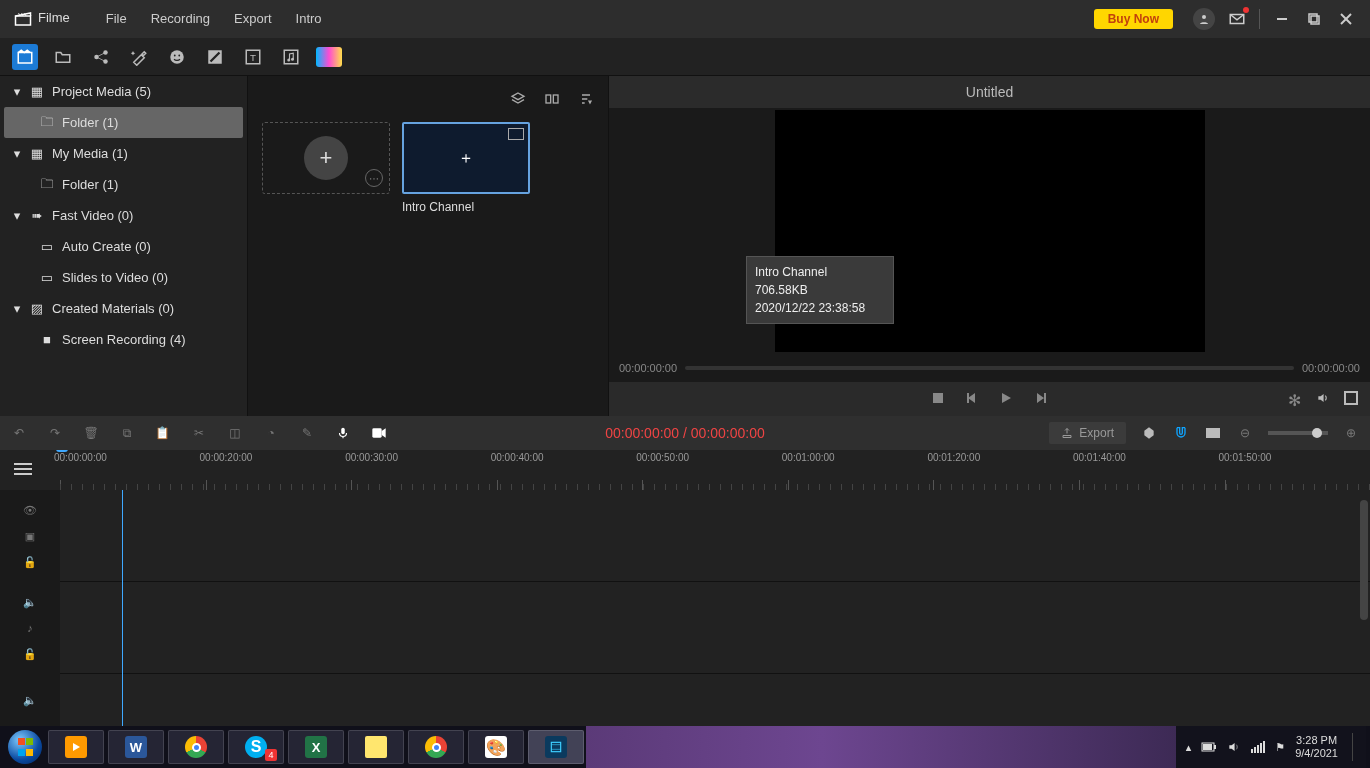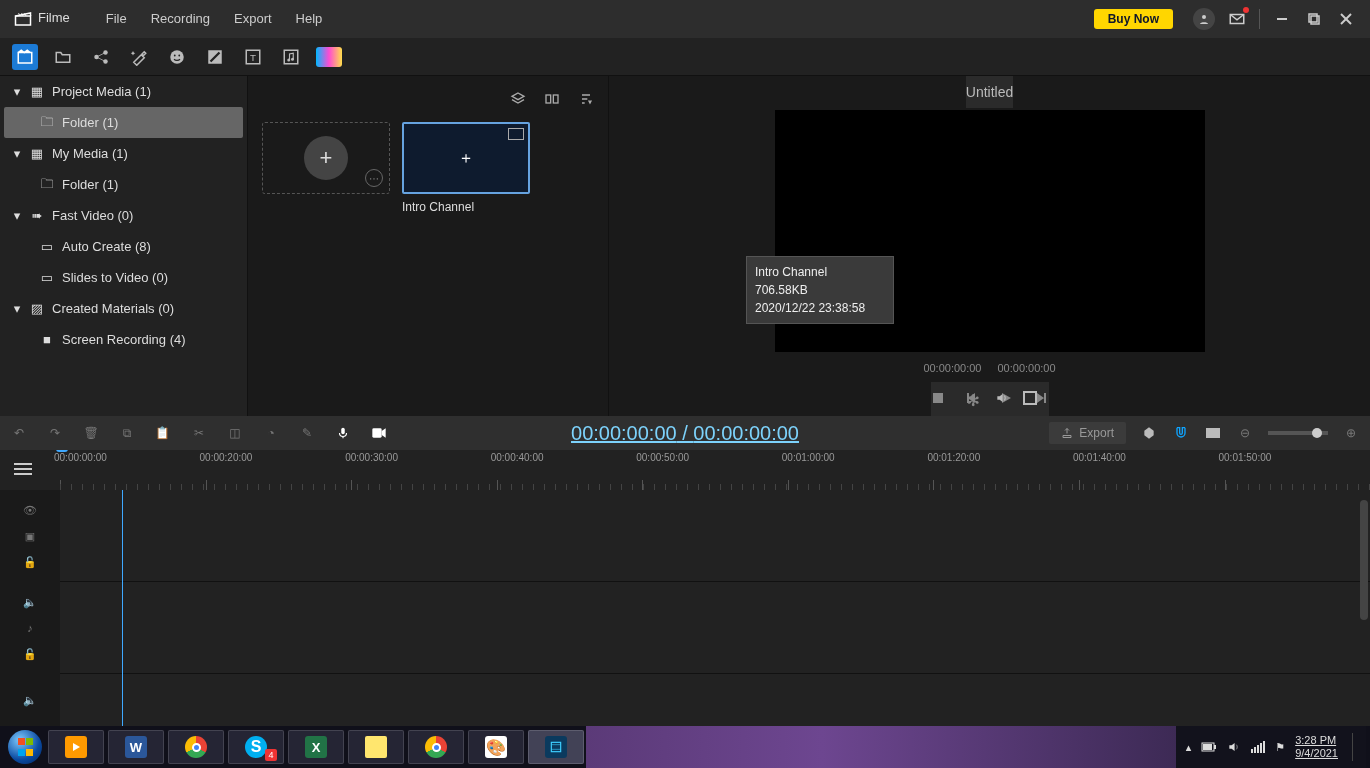--- a/index.html
+++ b/index.html
@@ -4,21 +4,21 @@
 <style>
 * { margin: 0; padding: 0; box-sizing: border-box; font-family: "Segoe UI", Arial, sans-serif; user-select: none; }
 html, body { width: 1370px; height: 768px; overflow: hidden; background: #000; color: #ddd; }
 .app { width: 100%; height: 726px; background: #1a1a1a; display: flex; flex-direction: column; }
 .titlebar { height: 38px; background: #2d2d2d; display: flex; align-items: center; padding: 0 8px; font-size: 13px; }
 .logo { display: flex; align-items: flex-start; gap: 6px; padding: 0 6px; }
 .logo-icon { width: 18px; height: 18px; }
 .menu { display: flex; gap: 0; margin-left: 18px; }
 .menu-item { padding: 0 12px; line-height: 38px; cursor: pointer; color: #ccc; }
 .spacer { flex: 1; }
-.buy { background: #ffd600; color: #0f172a; font-weight: 600; font-size: 12px; padding: 3px 14px; border-radius: 3px; margin-right: 14px; cursor: pointer; }
+.buy { background: #ffd600; color: #c2410c; font-weight: 600; font-size: 12px; padding: 3px 14px; border-radius: 3px; margin-right: 14px; cursor: pointer; }
 .titlecircle { width: 22px; height: 22px; border-radius: 50%; background: #444; display: flex; align-items: center; justify-content: center; margin: 0 6px; cursor: pointer; font-size: 12px; }
 .titleicon { width: 20px; height: 20px; display: flex; align-items: center; justify-content: center; margin: 0 6px; cursor: pointer; position: relative; }
 .titledivider { width: 1px; height: 20px; background: #555; margin: 0 6px; }
 .winbtn { width: 24px; height: 24px; display: flex; align-items: center; justify-content: center; margin: 0 4px; cursor: pointer; color: #ccc; }
 
 .tabstrip { height: 38px; background: #222; display: flex; align-items: center; padding: 0 12px; gap: 12px; border-bottom: 1px solid #111; }
 .tabstrip .tabicon { width: 26px; height: 26px; display: flex; align-items: center; justify-content: center; border-radius: 3px; cursor: pointer; color: #bbb; }
 .tabicon.active { background: #1c7bd6; color: #fff; }
 .gradicon { width: 34px; height: 20px; border-radius: 3px; background: linear-gradient(90deg,#00b8ff 0%, #ff4bd3 50%, #ffde4b 100%); }
 
@@ -40,34 +40,34 @@
 .addcircle { width: 44px; height: 44px; border-radius: 50%; background: #444; display: flex; align-items: center; justify-content: center; font-size: 22px; color: #ddd; }
 .addmore { position: absolute; right: 6px; bottom: 6px; width: 18px; height: 18px; border: 1px solid #666; border-radius: 50%; display: flex; align-items: center; justify-content: center; font-size: 10px; color: #888; }
 .clipcard { width: 128px; }
 .clipthumb { width: 128px; height: 72px; background: #0e1b2e; border: 2px solid #66a3e0; border-radius: 2px; position: relative; display: flex; align-items: center; justify-content: center; cursor: pointer; }
 .clipthumb .plus { color: #fff; font-size: 16px; }
 .clipbadge { position: absolute; top: 4px; right: 4px; width: 16px; height: 12px; border: 1px solid #aaa; }
 .clipname { font-size: 12px; color: #ddd; margin-top: 6px; text-align: left; }
 
 .tooltip { position: absolute; left: 498px; top: 180px; width: 148px; background: #3a3a3a; border: 1px solid #555; padding: 6px 8px; font-size: 12px; color: #eee; line-height: 1.5; z-index: 50; }
 
-.preview { flex: 1; background: #1a1a1a; display: flex; flex-direction: column; border-left: 1px solid #111; align-items: center; }
+.preview { flex: 1; background: #1a1a1a; display: flex; flex-direction: column; border-left: 1px solid #111; }
 .preview-title { height: 32px; background: #2b2b2b; display: flex; align-items: center; justify-content: center; color: #bbb; font-size: 14px; }
 .preview-canvaswrap { flex: 1; display: flex; align-items: center; justify-content: center; background: #1a1a1a; }
 .preview-canvas { width: 430px; height: 242px; background: #000; }
 .preview-seek { height: 28px; display: flex; align-items: center; padding: 0 10px; gap: 8px; color: #888; font-size: 11px; }
 .seekbar { flex: 1; height: 4px; background: #333; border-radius: 2px; }
 .playbar { height: 34px; display: flex; align-items: center; justify-content: center; gap: 18px; background: #2a2a2a; color: #888; position: relative; }
 .playbar .pbicon { width: 16px; height: 16px; cursor: pointer; }
 .playbar-right { position: absolute; right: 10px; display: flex; gap: 12px; }
 
 .toolbar { height: 34px; background: #2f2f2f; display: flex; align-items: center; padding: 0 10px; color: #888; font-size: 12px; gap: 18px; position: relative; }
 .toolbar .tbicon { width: 18px; height: 18px; cursor: pointer; color: #777; display: flex; align-items: center; justify-content: center; }
 .toolbar .tbicon.on { color: #fff; }
-.tbcenter { position: absolute; left: 50%; transform: translateX(-50%); color: #7dd3fc; font-size: 20px; text-decoration: underline; }
+.tbcenter { position: absolute; left: 50%; transform: translateX(-50%); color: #ef4444; font-size: 14px; }
 .tbright { margin-left: auto; display: flex; align-items: center; gap: 14px; }
 .exportbtn { background: #3b3b3b; color: #999; padding: 4px 12px; border-radius: 2px; display: flex; align-items: center; gap: 6px; cursor: pointer; }
 .snap { color: #0fa4ff; }
 .zoomslider { width: 60px; height: 4px; background: #555; position: relative; }
 .zoomslider::after { content: ""; position: absolute; right: 6px; top: -3px; width: 10px; height: 10px; background: #ccc; border-radius: 50%; }
 
 .ruler { height: 40px; background: #222; display: flex; position: relative; padding-left: 60px; overflow:hidden;}
 .ruler .hamb { position: absolute; left: 14px; top: 12px; cursor: pointer; }
 .ruler .tick { flex: 1; font-size: 10px; color: #999; position: relative; }
 .ruler .tick span { position: absolute; top: 2px; left: -6px; }
@@ -85,21 +85,21 @@
 .tscroll { position: absolute; right: 2px; top: 10px; width: 8px; height: 120px; background: #444; border-radius: 4px; }
 
 .taskbar { height: 42px; background: #10101a; display: flex; align-items: center; padding: 0 4px; }
 .startorb { width: 42px; height: 42px; display: flex; align-items: center; justify-content: center; cursor: pointer; }
 .startorb-circle { width: 34px; height: 34px; border-radius: 50%; background: radial-gradient(circle at 35% 30%, #7ecbff, #0a4aa0 60%, #03245a); display: flex; flex-wrap: wrap; align-items: center; justify-content: center; padding:6px; gap:1px;}
 .winflag { width: 7px; height: 7px; }
 .taskbtn { width: 56px; height: 34px; margin: 0 2px; border: 1px solid rgba(255,255,255,.14); border-radius: 2px; background: rgba(100,100,130,.25); cursor: pointer; display: flex; align-items: center; justify-content: center; position: relative; }
 .taskbtn.active-task { background: rgba(160,160,200,.35); }
 .taskbg { flex: 1; height: 100%; background: linear-gradient(90deg, #5b3a78, #6d4690 40%, #3d2a55); }
 .tray { display: flex; align-items: center; gap: 10px; padding: 0 10px; color: #ddd; font-size: 11px; height: 100%; background: rgba(20,20,30,.6); }
-.traytime { text-align: left; line-height: 1.2; text-decoration: underline; }
+.traytime { text-align: center; line-height: 1.2; }
 .traysep { width: 4px; height: 28px; border-left: 1px solid #444; margin-left: 4px; }
 .badge { position:absolute; bottom:2px; right:6px; background:#e33; color:#fff; width:12px; height:12px; font-size:9px; display:flex; align-items:center; justify-content:center; border-radius:2px;}
 svg { display:block; }
 </style>
 </head>
 <body>
 
 <div class="app">
 
   <div class="titlebar">
@@ -108,21 +108,21 @@
           <rect x="2" y="8" width="20" height="12" fill="none" stroke="#fff" stroke-width="2"></rect>
           <path d="M2 8 L22 4 L22 8" fill="none" stroke="#fff" stroke-width="2"></path>
           <path d="M6 4 L8 8 M10 4 L12 8 M14 4 L16 8" stroke="#fff" stroke-width="1"></path>
         </svg>
       <span>Filme</span>
     </div>
     <div class="menu">
       <div class="menu-item">File</div>
       <div class="menu-item">Recording</div>
       <div class="menu-item">Export</div>
-      <div class="menu-item">Help</div>
+      <div class="menu-item">Intro</div>
     </div>
     <div class="spacer"></div>
     <div class="buy">Buy Now</div>
     <div class="titlecircle">
       <svg width="12" height="12" viewBox="0 0 24 24">
           <circle cx="12" cy="8" r="4" fill="#ccc"></circle>
           <path d="M4 22c0-5 16-5 16 0" fill="#ccc"></path>
         </svg>
     </div>
     <div class="titleicon">
@@ -211,21 +211,21 @@
         <div class="gradicon"></div>
       </div>
   </div>
 
   <div class="mainrow">
 
     <div class="sidebar">
       <div class="side-group">
         <span class="chev">▾</span>
         <span class="sicon">▦</span>
-        <span>Project Media (1)</span>
+        <span>Project Media (5)</span>
       </div>
       <div class="side-child selected">
         <span class="sicon">🗀</span>
         <span>Folder (1)</span>
       </div>
 
       <div class="side-group">
         <span class="chev">▾</span>
         <span class="sicon">▦</span>
         <span>My Media (1)</span>
@@ -235,21 +235,21 @@
         <span>Folder (1)</span>
       </div>
 
       <div class="side-group">
         <span class="chev">▾</span>
         <span class="sicon">➠</span>
         <span>Fast Video (0)</span>
       </div>
       <div class="side-child">
         <span class="sicon">▭</span>
-        <span>Auto Create (8)</span>
+        <span>Auto Create (0)</span>
       </div>
       <div class="side-child">
         <span class="sicon">▭</span>
         <span>Slides to Video (0)</span>
       </div>
 
       <div class="side-group">
         <span class="chev">▾</span>
         <span class="sicon">▨</span>
         <span>Created Materials (0)</span>

